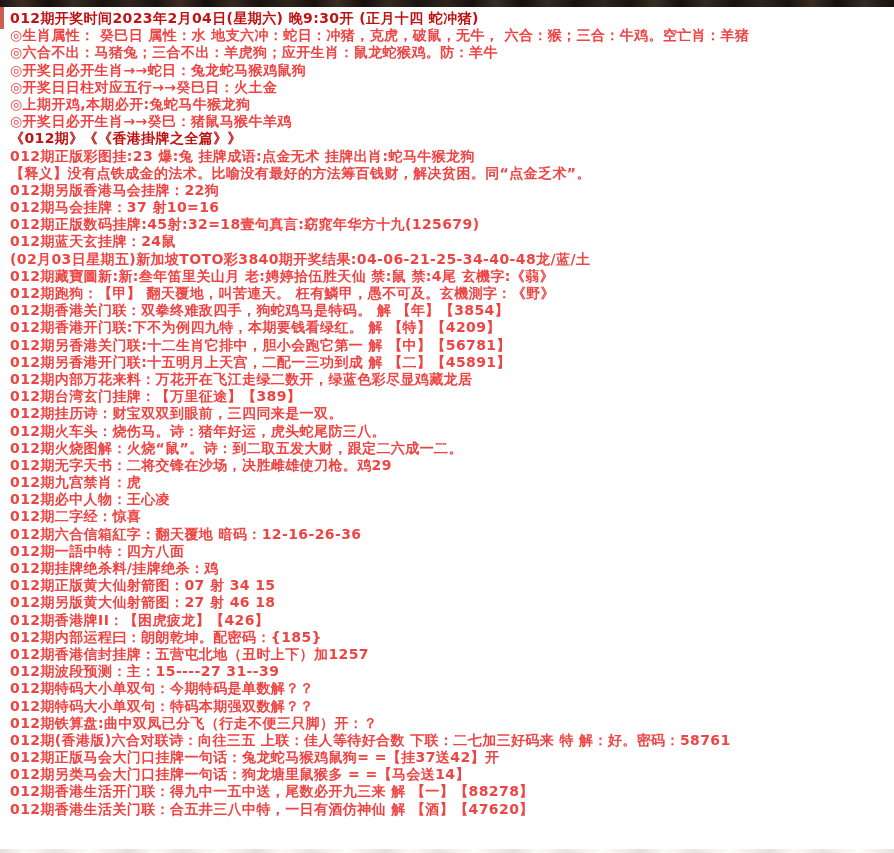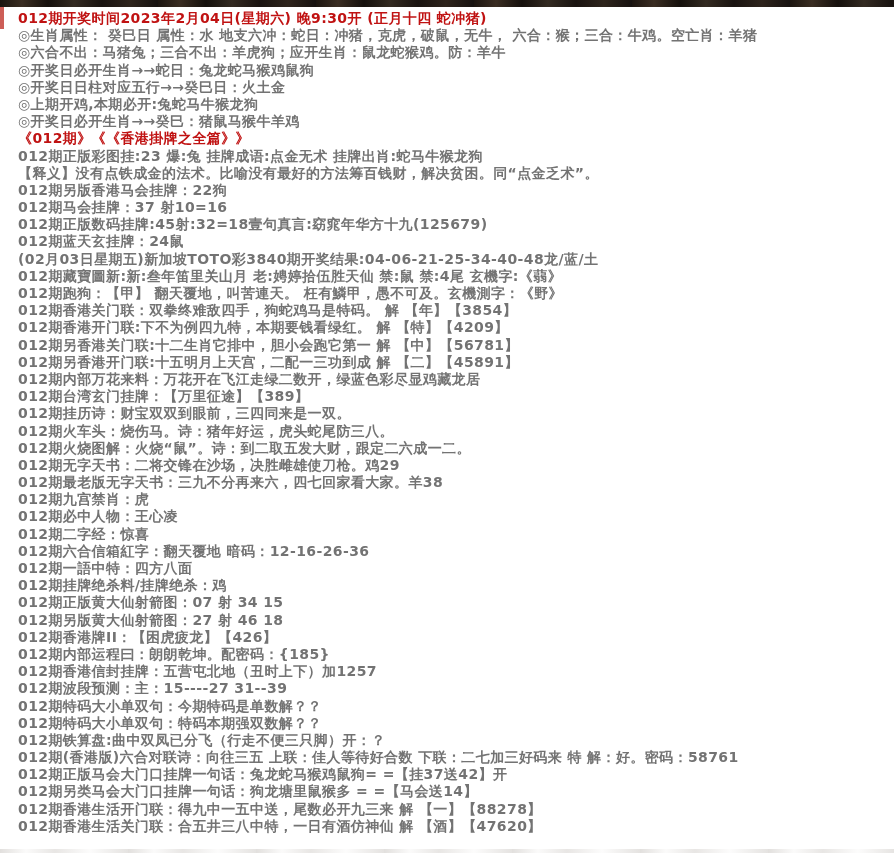--- a/index.html
+++ b/index.html
@@ -24,30 +24,30 @@
   .bottom-strip {
     position:absolute; bottom:0; left:0; right:0; height:4px; opacity:.5;
     background:
       repeating-linear-gradient(90deg,
         rgba(125,115,105,.45) 0px, rgba(200,195,188,.15) 26px,
         rgba(140,130,120,.4) 55px, rgba(210,205,200,.12) 90px,
         rgba(130,120,110,.42) 128px);
   }
   .sheet {
     position:absolute; top:8px; left:0; right:0;
-    padding:2px 4px 0 18px;
+    padding:2px 4px 0 10px;
   }
   .line {
     font-size:14px;
     font-weight:700;
     letter-spacing:.4px;
     line-height:17.2px;
     height:17.2px;
     white-space:nowrap;
-    color:#737373;
+    color:#ef4444;
     overflow:hidden;
   }
 </style>
 </head>
 <body>
 
 <div class="top-strip"></div>
 <div class="red-smudge"></div>
 
 <div class="sheet">
@@ -71,21 +71,20 @@
   <div class="line">012期香港关门联：双拳终难敌四手，狗蛇鸡马是特码。 解 【年】【3854】</div>
   <div class="line">012期香港开门联:下不为例四九特，本期要钱看绿红。 解 【特】【4209】</div>
   <div class="line">012期另香港关门联:十二生肖它排中，胆小会跑它第一 解 【中】【56781】</div>
   <div class="line">012期另香港开门联:十五明月上天宫，二配一三功到成 解 【二】【45891】</div>
   <div class="line">012期内部万花来料：万花开在飞江走绿二数开，绿蓝色彩尽显鸡藏龙居</div>
   <div class="line">012期台湾玄门挂牌：【万里征途】【389】</div>
   <div class="line">012期挂历诗：财宝双双到眼前，三四同来是一双。</div>
   <div class="line">012期火车头：烧伤马。诗：猪年好运，虎头蛇尾防三八。</div>
   <div class="line">012期火烧图解：火烧“鼠”。诗：到二取五发大财，跟定二六成一二。</div>
   <div class="line">012期无字天书：二将交锋在沙场，决胜雌雄使刀枪。鸡29</div>
-  <div class="line">012期最老版无字天书：三九不分再来六，四七回家看大家。羊38</div>
   <div class="line">012期九宫禁肖：虎</div>
   <div class="line">012期必中人物：王心凌</div>
   <div class="line">012期二字经：惊喜</div>
   <div class="line">012期六合信箱紅字：翻天覆地 暗码：12-16-26-36</div>
   <div class="line">012期一語中特：四方八面</div>
   <div class="line">012期挂牌绝杀料/挂牌绝杀：鸡</div>
   <div class="line">012期正版黄大仙射箭图：07 射 34 15</div>
   <div class="line">012期另版黄大仙射箭图：27 射 46 18</div>
   <div class="line">012期香港牌II：【困虎疲龙】【426】</div>
   <div class="line">012期内部运程曰：朗朗乾坤。配密码：{185}</div>

